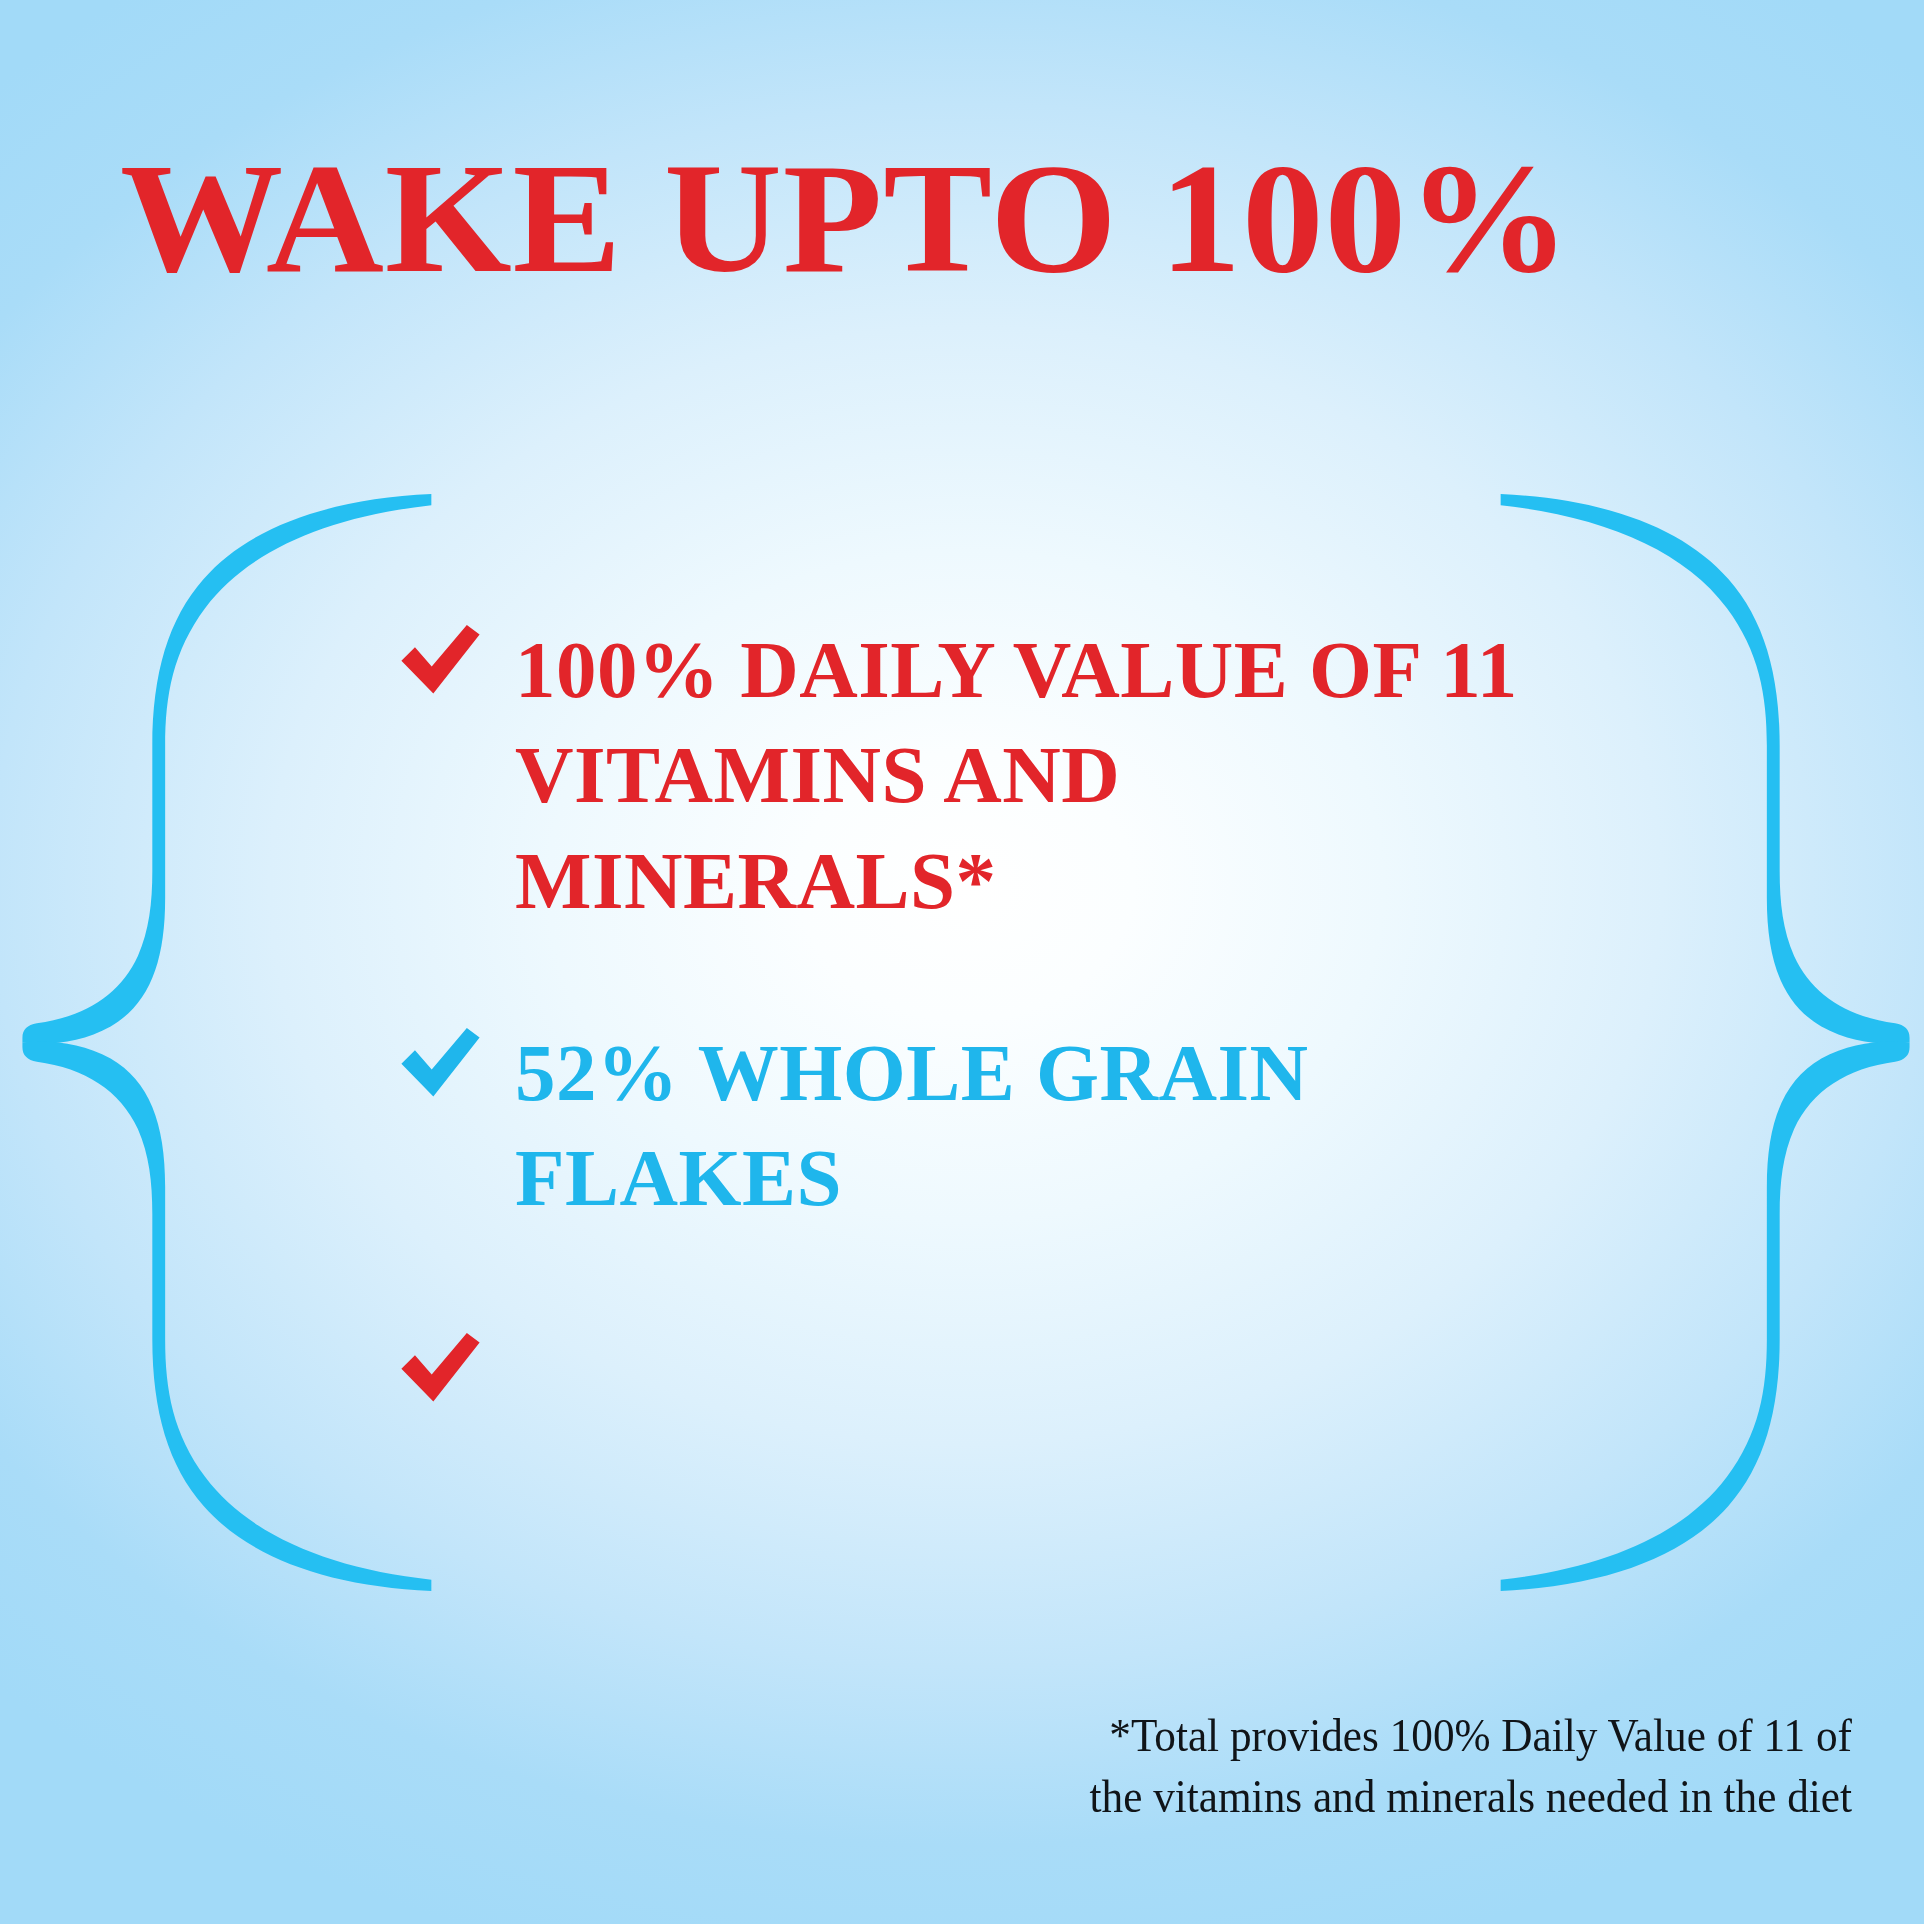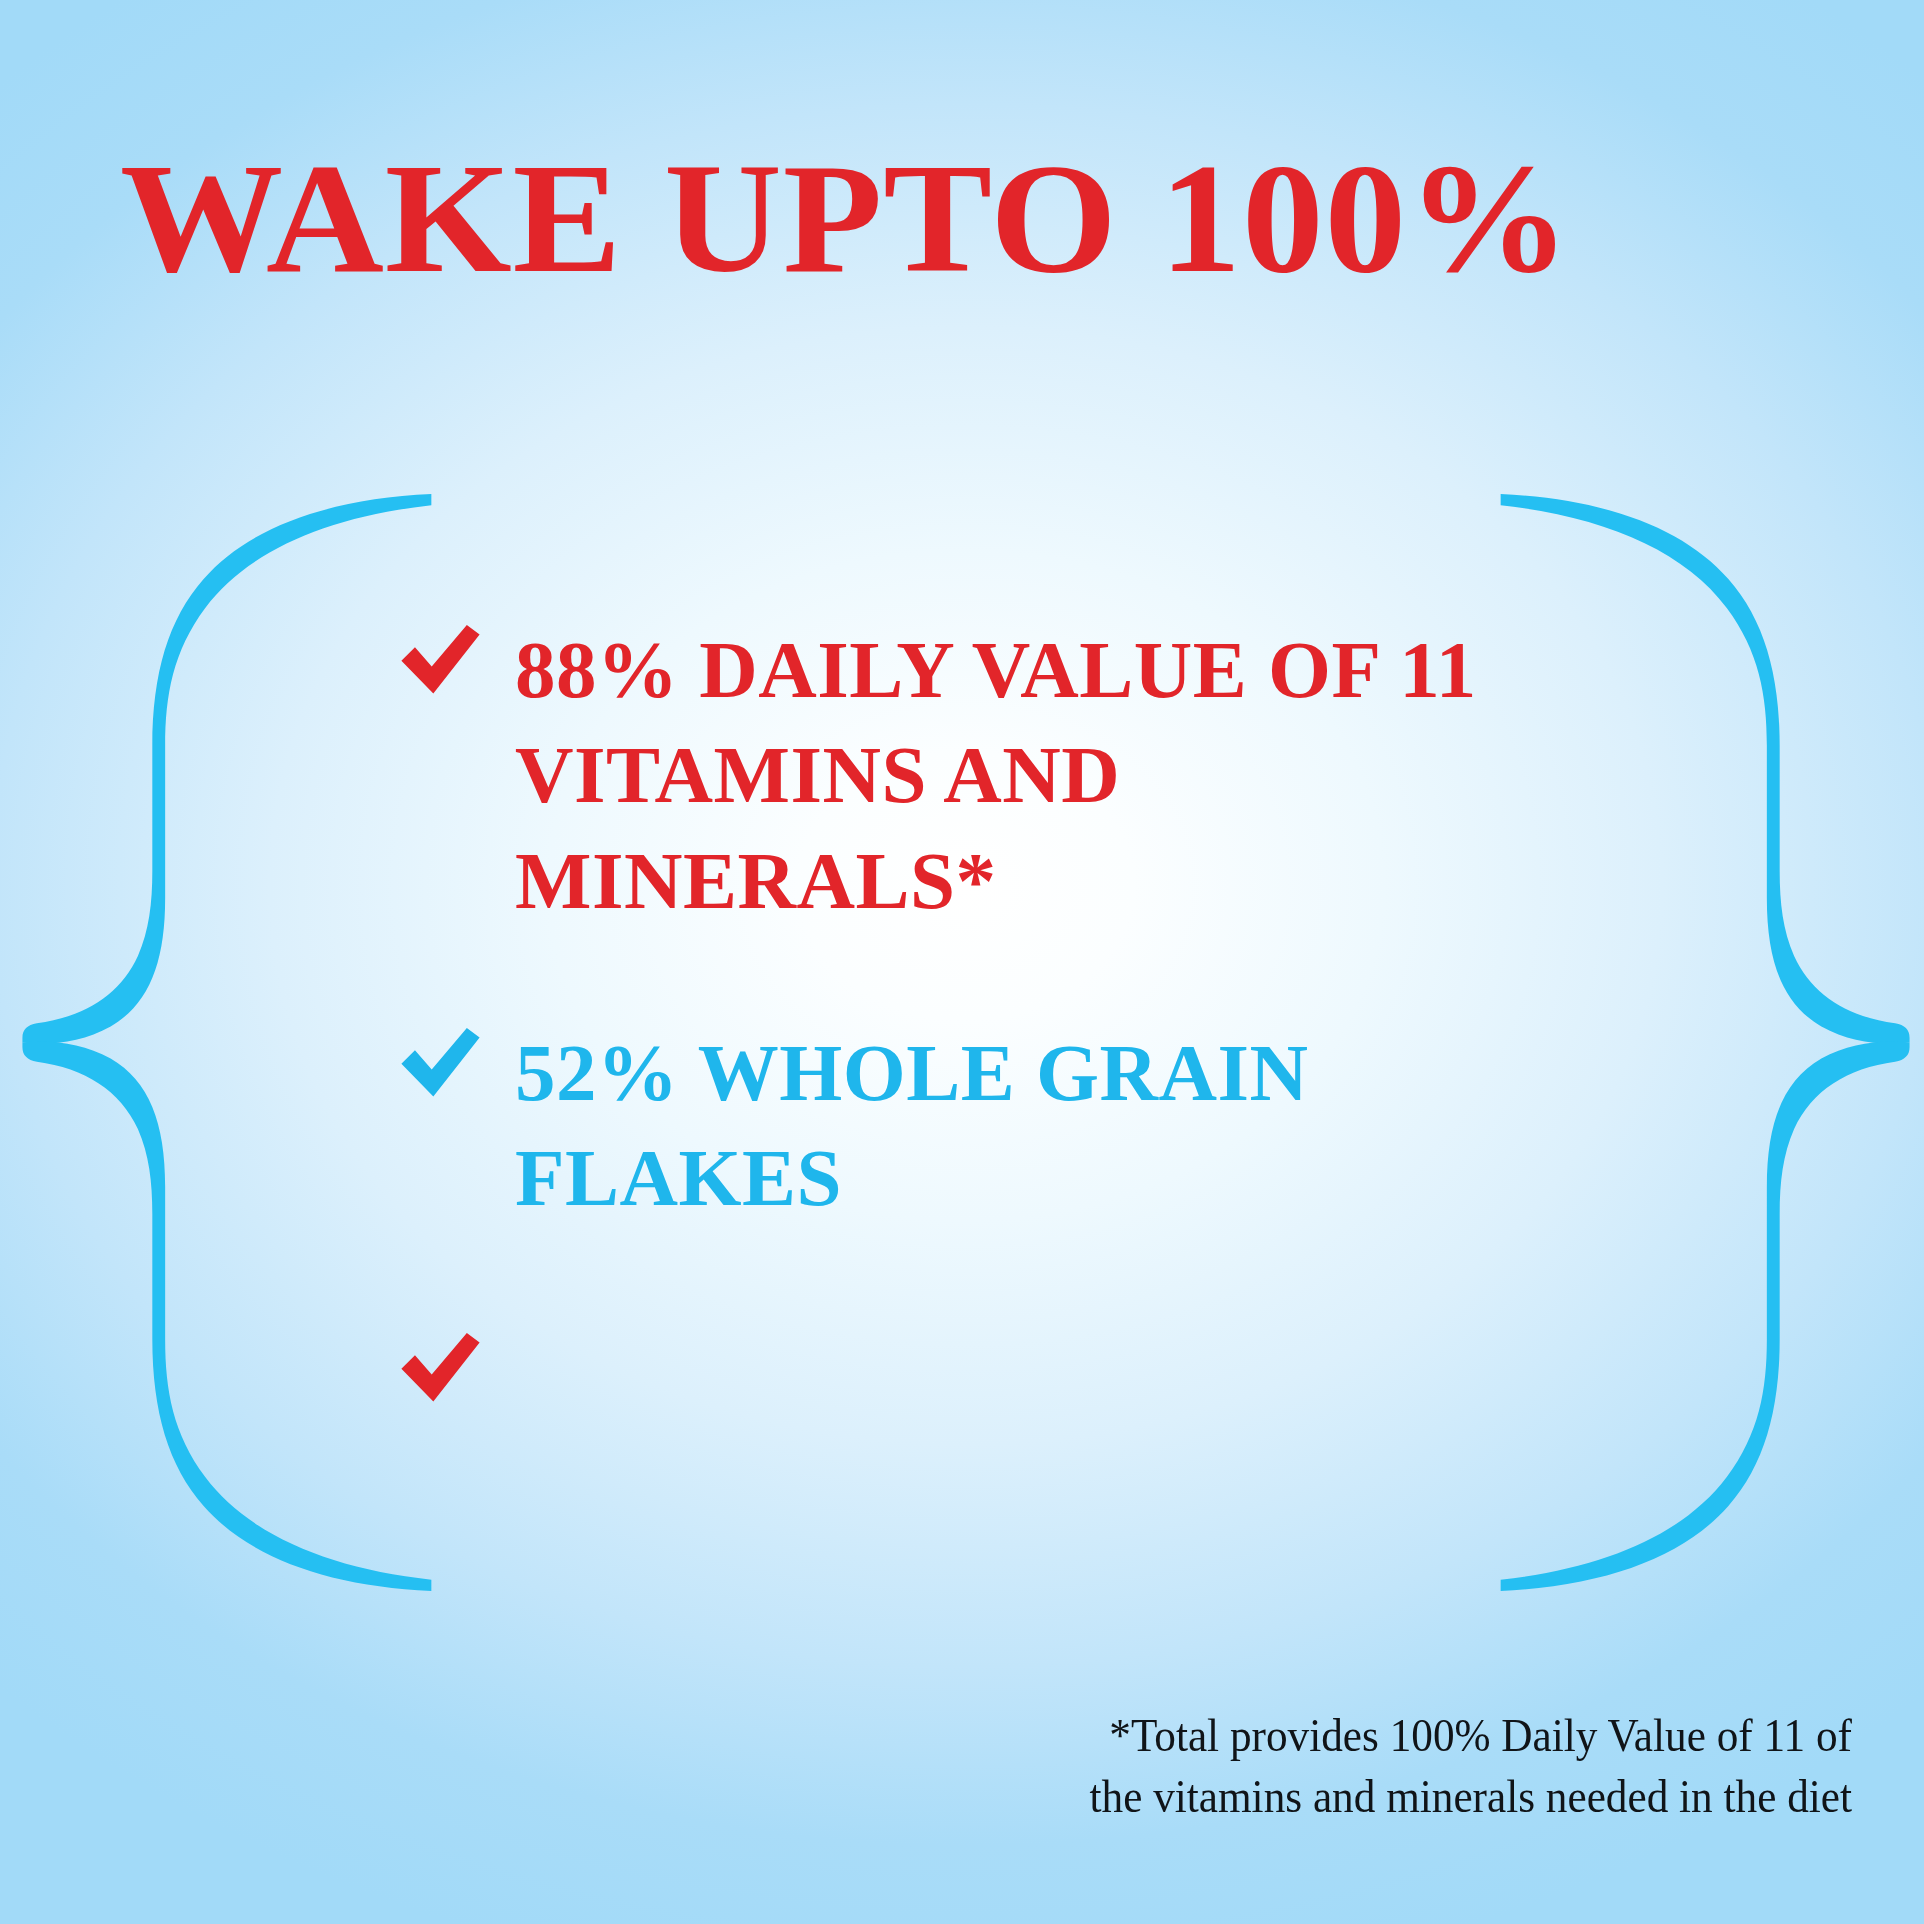--- a/index.html
+++ b/index.html
@@ -195,21 +195,21 @@
   </div>
 
   <div id="bullets">
 
     <div class="bullet" id="bullet-1">
       <span class="check">
         <svg viewBox="0 0 104 92" xmlns="http://www.w3.org/2000/svg" aria-hidden="true">
           <path fill="#e2252a" d="M 3 47 L 20 30 L 41 54 L 85 2 L 101 14 L 43 88 Z"></path>
         </svg>
       </span>
-      <p class="bullet-text red">88% DAILY VALUE OF 11
+      <p class="bullet-text red">100% DAILY VALUE OF 11
 VITAMINS AND MINERALS*</p>
     </div>
 
     <div class="bullet" id="bullet-2">
       <span class="check">
         <svg viewBox="0 0 104 92" xmlns="http://www.w3.org/2000/svg" aria-hidden="true">
           <path fill="#1fb6ec" d="M 3 47 L 20 30 L 41 54 L 85 2 L 101 14 L 43 88 Z"></path>
         </svg>
       </span>
       <p class="bullet-text cyan">52% WHOLE GRAIN FLAKES</p>

